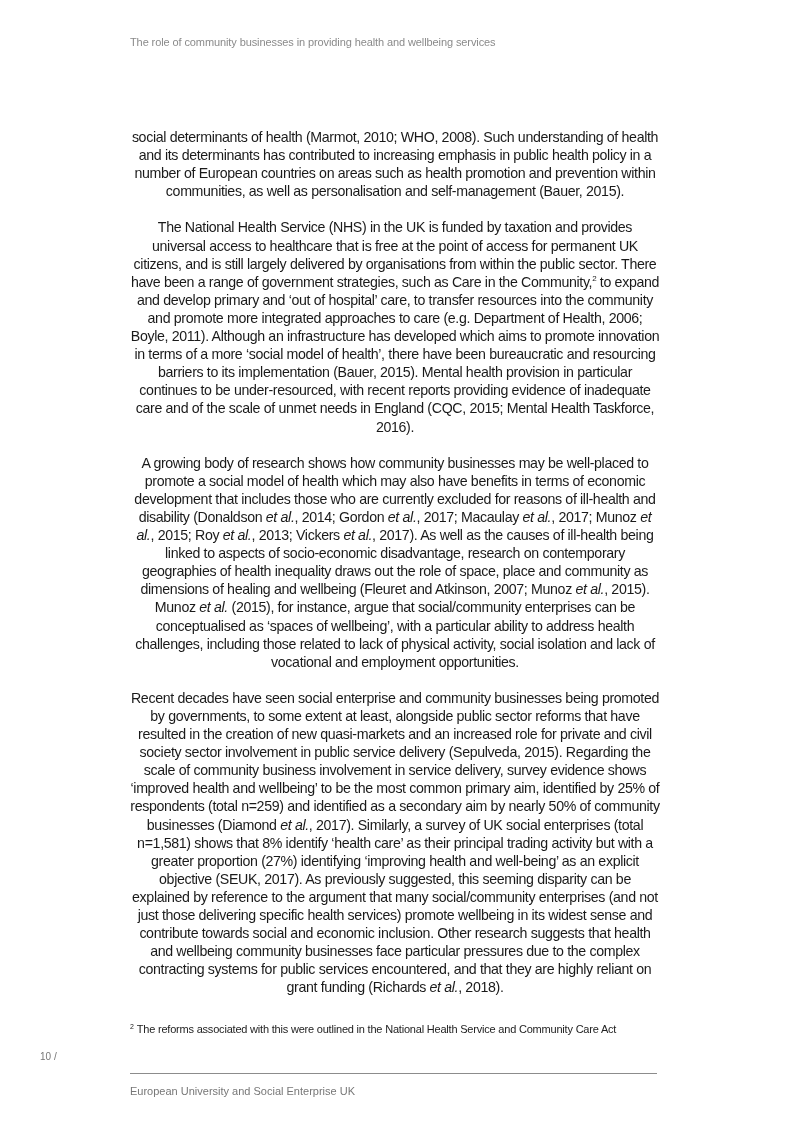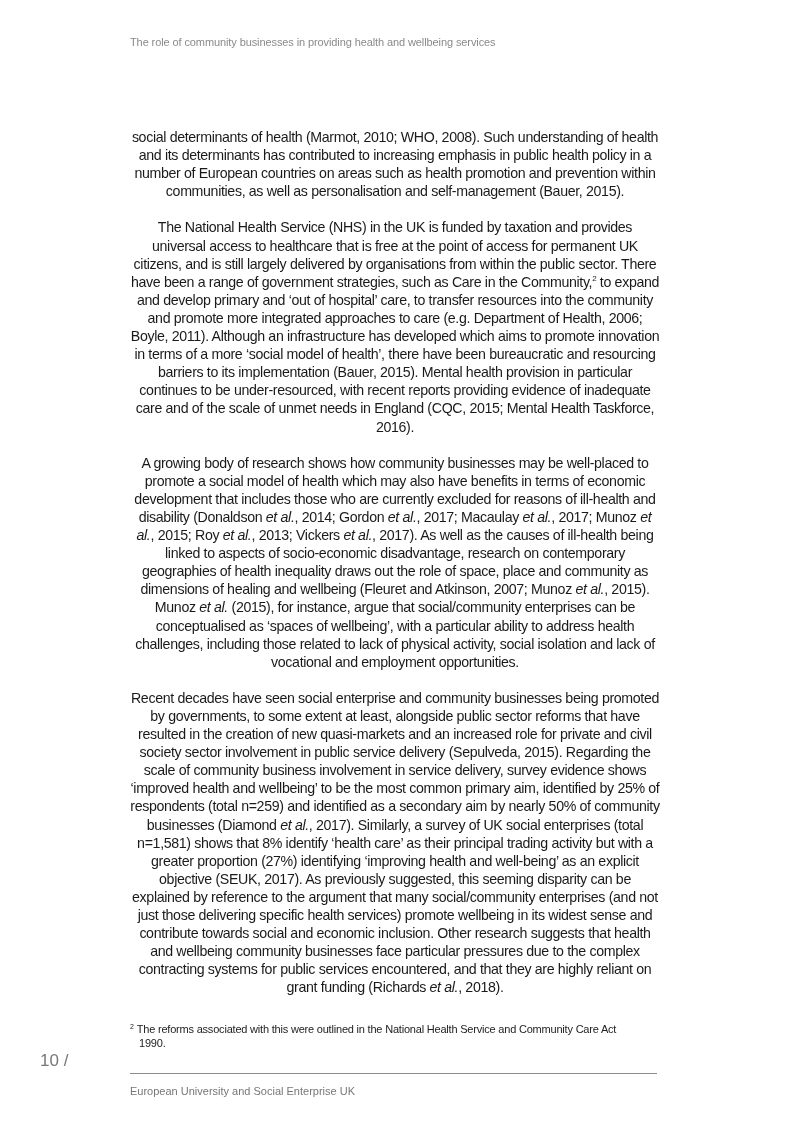--- a/index.html
+++ b/index.html
@@ -10,35 +10,34 @@
   .body-text { position: absolute; left: 130px; top: 128px; width: 530px;
          font-size: 14.2px; line-height: 18.1px; letter-spacing: -0.35px; }
   .body-text p { margin: 0 0 18.1px 0; text-align: center; }
   .body-text sup { font-size: 8px; line-height: 0; vertical-align: 6px; }
   .footnote { position: absolute; left: 130px; top: 1020px; width: 530px;
          font-size: 11px; line-height: 14px; letter-spacing: -0.2px; color: #222; }
   .footnote .fn-num { font-size: 7px; vertical-align: 4px; margin-right: 3px; }
   .footnote .fn-cont { padding-left: 9px; display: block; }
   .rule { position: absolute; left: 130px; top: 1073px; width: 527px; height: 0;
          border-top: 1px solid #8c8c8c; }
-  .page-num { position: absolute; left: 40px; top: 1051px; font-size: 17px; color: #777; }
+  .page-num { position: absolute; left: 40px; top: 1051px; font-size: 10px; color: #777; }
   .footer-text { position: absolute; left: 130px; top: 1085px; font-size: 11px; color: #777; }
 </style>
 </head>
 <body>
 
 <div class="running-header">The role of community businesses in providing health and wellbeing services</div>
 
 <div class="body-text">
   <p>social determinants of health (Marmot, 2010; WHO, 2008). Such understanding of health and its determinants has contributed to increasing emphasis in public health policy in a number of European countries on areas such as health promotion and prevention within communities, as well as personalisation and self-management (Bauer, 2015).</p>
   <p><span>The National Health Service (NHS) in the UK is funded by taxation and provides universal access to healthcare that is free at the point of access for permanent UK citizens, and is still largely delivered by organisations from within the public sector. There have been a range of government strategies, such as Care in the Community,</span><sup>2</sup><span> to expand and develop primary and ‘out of hospital’ care, to transfer resources into the community and promote more integrated approaches to care (e.g. Department of Health, 2006; Boyle, 2011). Although an infrastructure has developed which aims to promote innovation in terms of a more ‘social model of health’, there have been bureaucratic and resourcing barriers to its implementation (Bauer, 2015). Mental health provision in particular continues to be under-resourced, with recent reports providing evidence of inadequate care and of the scale of unmet needs in England (CQC, 2015; Mental Health Taskforce, 2016).</span></p>
   <p>A growing body of research shows how community businesses may be well-placed to promote a social model of health which may also have benefits in terms of economic development that includes those who are currently excluded for reasons of ill-health and disability (Donaldson <em>et al.</em>, 2014; Gordon <em>et al.</em>, 2017; Macaulay <em>et al.</em>, 2017; Munoz <em>et al.</em>, 2015; Roy <em>et al.</em>, 2013; Vickers <em>et al.</em>, 2017). As well as the causes of ill-health being linked to aspects of socio-economic disadvantage, research on contemporary geographies of health inequality draws out the role of space, place and community as dimensions of healing and wellbeing (Fleuret and Atkinson, 2007; Munoz <em>et al.</em>, 2015). Munoz <em>et al.</em> (2015), for instance, argue that social/community enterprises can be conceptualised as ‘spaces of wellbeing’, with a particular ability to address health challenges, including those related to lack of physical activity, social isolation and lack of vocational and employment opportunities.</p>
   <p>Recent decades have seen social enterprise and community businesses being promoted by governments, to some extent at least, alongside public sector reforms that have resulted in the creation of new quasi-markets and an increased role for private and civil society sector involvement in public service delivery (Sepulveda, 2015). Regarding the scale of community business involvement in service delivery, survey evidence shows ‘improved health and wellbeing’ to be the most common primary aim, identified by 25% of respondents (total n=259) and identified as a secondary aim by nearly 50% of community businesses (Diamond <em>et al.</em>, 2017). Similarly, a survey of UK social enterprises (total n=1,581) shows that 8% identify ‘health care’ as their principal trading activity but with a greater proportion (27%) identifying ‘improving health and well-being’ as an explicit objective (SEUK, 2017). As previously suggested, this seeming disparity can be explained by reference to the argument that many social/community enterprises (and not just those delivering specific health services) promote wellbeing in its widest sense and contribute towards social and economic inclusion. Other research suggests that health and wellbeing community businesses face particular pressures due to the complex contracting systems for public services encountered, and that they are highly reliant on grant funding (Richards <em>et al.</em>, 2018).</p>
 </div>
 
 <div class="footnote">
   <span class="fn-num">2</span><span>The reforms associated with this were outlined in the National Health Service and Community Care Act</span>
-  <span class="fn-cont">1990.</span>
 </div>
 
 <div class="rule"></div>
 <div class="page-num">10 /</div>
 <div class="footer-text">European University and Social Enterprise UK</div>
 
 </body></html>

